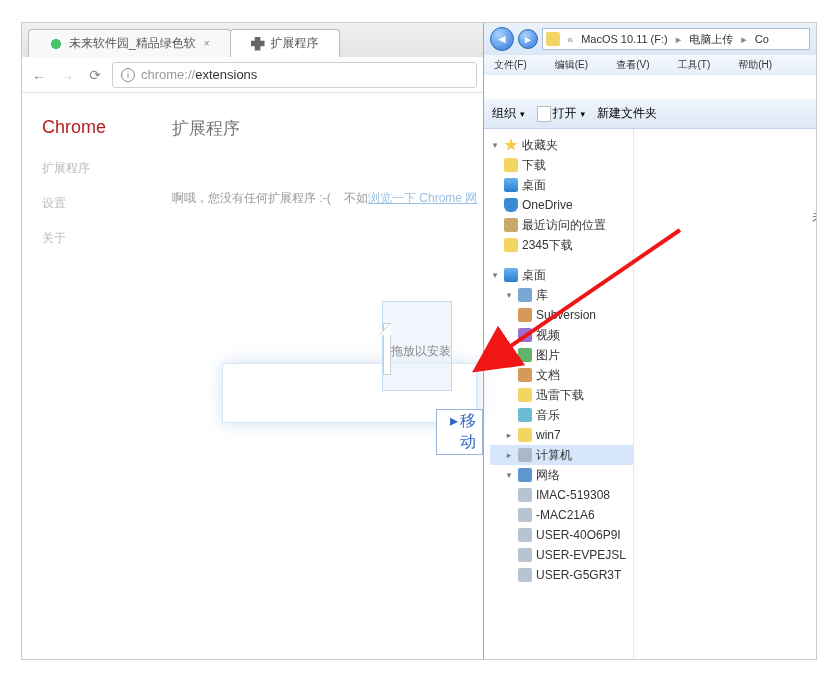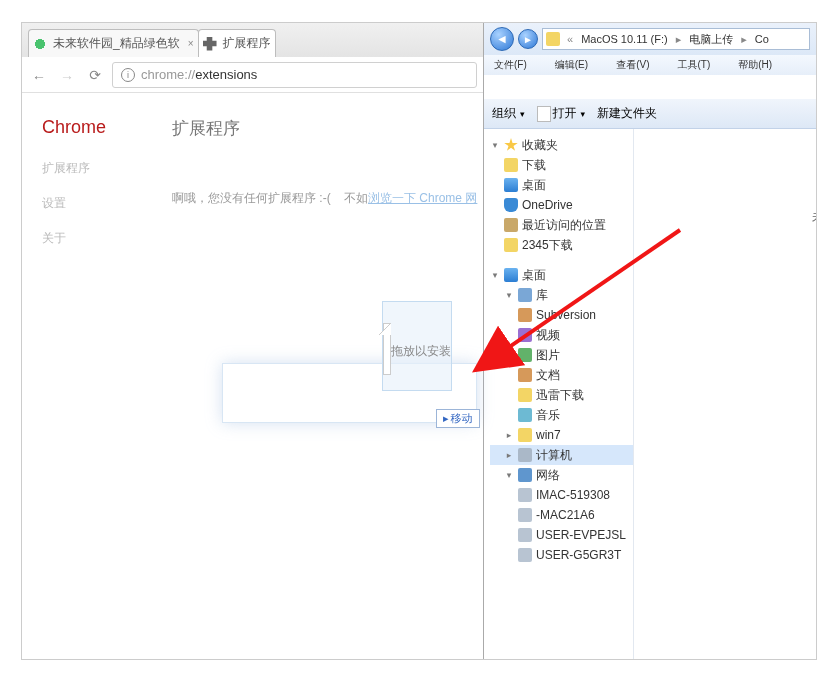--- a/index.html
+++ b/index.html
@@ -1,21 +1,21 @@
 <!DOCTYPE html>
 <html><head>
 <meta charset="utf-8">
 <style>
 *{margin:0;padding:0;box-sizing:border-box;font-family:"Microsoft YaHei",Arial,sans-serif;}
 body{width:823px;height:681px;background:#fff;position:relative;overflow:hidden;}
 .container{position:absolute;left:21px;top:22px;width:796px;height:638px;border:1px solid #ccc;display:flex;}
 
 .chrome{flex:0 0 462px;border-right:1px solid #aaa;background:#fff;display:flex;flex-direction:column;position:relative;}
 .tabstrip{height:34px;background:linear-gradient(#f0f0f0,#e4e4e4);display:flex;align-items:flex-end;padding-left:6px;}
-.tab{height:28px;background:#f8f8f8;border:1px solid #bdbdbd;border-bottom:none;border-top-left-radius:4px;border-top-right-radius:4px;padding:0 4px;display:flex;align-items:center;font-size:12px;color:#555;margin-right:-1px;}
+.tab{height:28px;background:#f8f8f8;border:1px solid #bdbdbd;border-bottom:none;border-top-left-radius:4px;border-top-right-radius:4px;padding:0 20px;display:flex;align-items:center;font-size:12px;color:#555;margin-right:-1px;}
 .tab.active{background:#fff;}
 .tab .favicon{width:14px;height:14px;margin-right:6px;flex-shrink:0;}
 .tab .close{margin-left:8px;font-size:10px;color:#888;cursor:pointer;}
 .fav-green{background:radial-gradient(circle,#49c36e 50%,transparent 51%);border-radius:50%;}
 .fav-puzzle{background:#666;clip-path:polygon(30% 0,70% 0,70% 30%,100% 30%,100% 70%,70% 70%,70% 100%,30% 100%,30% 70%,0 70%,0 30%,30% 30%);}
 .toolbar{height:36px;display:flex;align-items:center;padding:0 6px;border-bottom:1px solid #e0e0e0;gap:6px;}
 .navbtn{width:22px;height:22px;display:flex;align-items:center;justify-content:center;color:#888;font-size:14px;cursor:pointer;}
 .navbtn.disabled{color:#ccc;}
 .omnibox{flex:1;height:26px;border:1px solid #d0d0d0;border-radius:3px;display:flex;align-items:center;padding:0 8px;font-size:13px;color:#333;}
 .omnibox .info{width:14px;height:14px;border:1px solid #888;border-radius:50%;margin-right:6px;font-size:9px;display:flex;align-items:center;justify-content:center;color:#888;}
@@ -25,21 +25,21 @@
 .side .item{color:#bbb;margin-bottom:18px;font-size:12px;}
 .main{flex:1;padding-top:4px;}
 .main h2{font-size:17px;font-weight:normal;color:#777;margin-bottom:50px;}
 .empty-msg{font-size:12px;color:#999;}
 .empty-msg a{color:#9ac0e6;text-decoration:underline;}
 .dropzone{position:absolute;left:200px;top:340px;width:255px;height:60px;border:1px solid #d8e6f4;background:#fff;box-shadow:0 0 15px rgba(150,180,220,0.4);}
 .dragfile{position:absolute;left:360px;top:278px;width:70px;height:90px;background:rgba(230,240,250,.6);border:1px solid #c4dbf0;display:flex;flex-direction:row;align-items:center;padding-top:6px;}
 .file-ic{width:42px;height:52px;background:#fff;border:1px solid #ccc;position:relative;}
 .file-ic::after{content:"";position:absolute;right:-1px;top:-1px;width:12px;height:12px;background:linear-gradient(135deg,transparent 49%,#ccc 50%,#fff 52%);}
 .dragfile .lbl{font-size:12px;color:#888;margin-top:4px;white-space:nowrap;}
-.movetag{position:absolute;left:414px;top:386px;background:#fff;border:1px solid #9cb5d8;font-size:11px;padding:1px 6px;color:#3266c2;}
+.movetag{position:absolute;left:414px;top:386px;background:#fff;border:1px solid #9cb5d8;font-size:16px;padding:1px 6px;color:#3266c2;text-align:right;}
 .movetag::before{content:"▸";margin-right:2px;}
 
 .explorer{flex:1;background:#fff;display:flex;flex-direction:column;}
 .ex-navwrap{height:32px;background:linear-gradient(#eaf1fb,#dce8f7);display:flex;align-items:center;padding:0 6px;gap:4px;}
 .ex-back,.ex-fwd{width:24px;height:24px;border-radius:50%;background:radial-gradient(circle at 35% 30%,#a9d2ff,#2e78d6);display:flex;align-items:center;justify-content:center;color:#fff;font-size:12px;border:1px solid #2d69b5;}
 .ex-fwd{width:20px;height:20px;font-size:10px;}
 .breadcrumb{flex:1;height:22px;background:#fff;border:1px solid #a9bdd6;display:flex;align-items:center;font-size:11px;overflow:hidden;}
 .breadcrumb span{padding:0 4px;color:#333;white-space:nowrap;}
 .breadcrumb .sep{color:#888;}
 .bc-ic{width:14px;height:14px;background:#f3d565;margin:0 3px;border-radius:2px;}
@@ -243,20 +243,24 @@
           <div class="node indent2">
               <span class="ic ic-pc"></span>
               <span>IMAC-519308</span>
             </div>
           <div class="node indent2">
               <span class="ic ic-pc"></span>
               <span>-MAC21A6</span>
             </div>
           <div class="node indent2">
               <span class="ic ic-pc"></span>
+              <span>USER-40O6P9I</span>
+            </div>
+          <div class="node indent2">
+              <span class="ic ic-pc"></span>
               <span>USER-EVPEJSL</span>
             </div>
           <div class="node indent2">
               <span class="ic ic-pc"></span>
               <span>USER-G5GR3T</span>
             </div>
         </div>
       </div>
       <div class="files">
         <div class="unknown-col">未</div>

